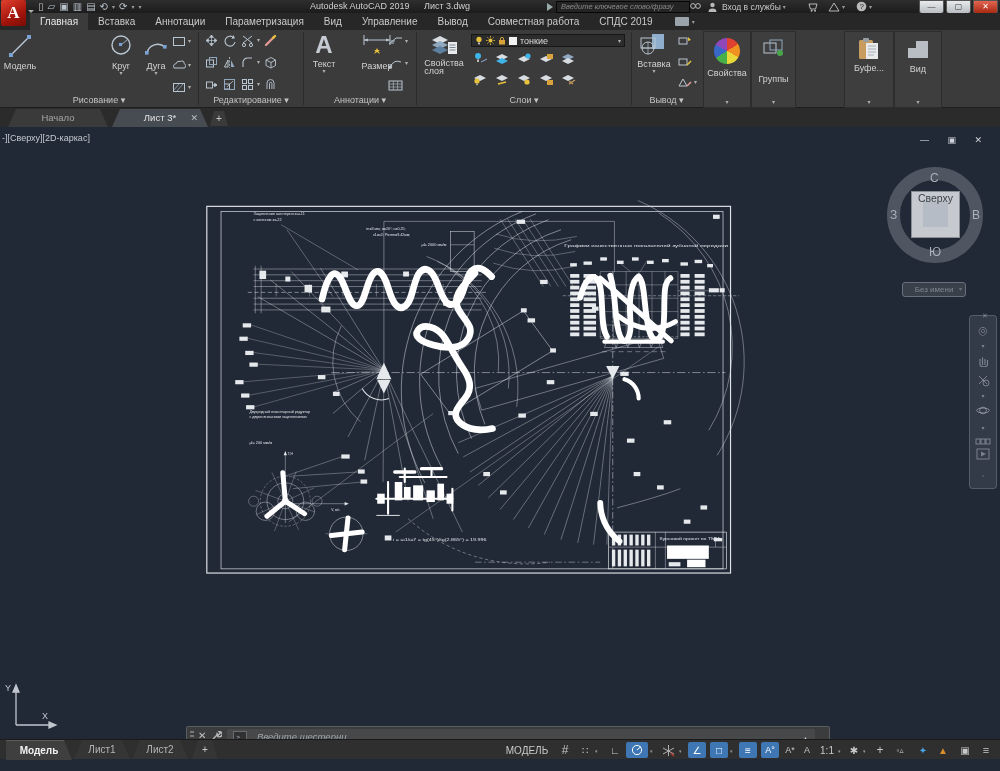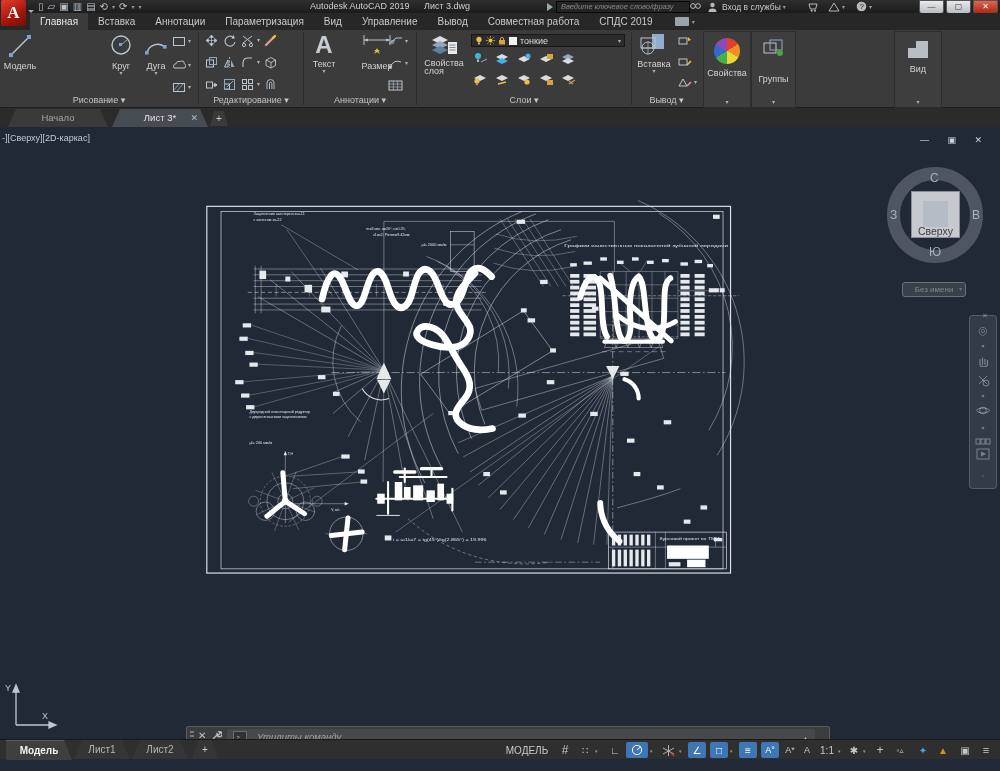--- a/index.html
+++ b/index.html
@@ -46,21 +46,21 @@
 .ftab .x{position:absolute;right:10px;top:0;color:#b9bdc4;font-size:9px}
 #newtab{position:absolute;left:210px;top:3px;width:18px;height:15px;background:#3a3a3a;clip-path:polygon(4px 0,14px 0,18px 100%,0 100%);color:#c9c9c9;font-size:10px;text-align:center;line-height:15px}
 
 #canvas{position:absolute;left:0;top:127px;width:1000px;height:644px;background:#212836}
 #dwg{position:absolute;left:0;top:0}
 #vplabel{position:absolute;left:2px;top:6px;font-size:9px;color:#c6cad1}
 #vpbtns{position:absolute;right:10px;top:8px;color:#ced3da;font-size:9px;letter-spacing:8px}
 
 #vcube-ring{position:absolute;left:887px;top:40px;width:96px;height:96px;border-radius:50%;border:13px solid #525964;box-sizing:border-box;opacity:.95}
 .vc-letter{position:absolute;color:#aab1bb;font-size:12px}
-#vc-square{position:absolute;left:911px;top:64px;width:47px;height:45px;background:#c6c9cd;border:1px solid #8a8f96;color:#3a3f46;font-size:10.5px;display:flex;align-items:flex-end;justify-content:center}
+#vc-square{position:absolute;left:911px;top:64px;width:47px;height:45px;background:#c6c9cd;border:1px solid #8a8f96;color:#3a3f46;font-size:10.5px;display:flex;align-items:flex-start;justify-content:center}
 #vc-square .inner{position:absolute;left:11px;top:9px;width:25px;height:26px;background:#b6bcc6;z-index:0}
 #vc-square span{position:relative;z-index:1}
 #noname{position:absolute;left:902px;top:155px;width:62px;height:13px;background:#3a4049;border:1px solid #68707d;border-radius:3px;color:#7d8793;font-size:8px;text-align:center;line-height:13px}
 #noname .dd{position:absolute;right:3px;top:0;font-size:6px;color:#68707d}
 
 #navbar{position:absolute;left:969px;top:188px;width:26px;height:172px;background:rgba(150,156,168,.16);border:1px solid rgba(175,181,192,.28);border-radius:4px}
 #navbar .ni{position:absolute;left:0;width:26px;text-align:center;color:rgba(195,201,211,.5);font-size:11px}
 
 #ucs{position:absolute;left:0px;top:548px}
 
@@ -472,20 +472,30 @@
     <div style="margin-top:4px">Свойства</div>
     <div class="dda">▾</div>
   </div>
   <div class="cpanel" style="left:751px;width:43px">
     <div style="margin-top:6px"><svg width="22" height="20">
             <rect x="1" y="5" width="12" height="10" fill="none" stroke="#b9c6d2"></rect>
             <rect x="7" y="2" width="12" height="10" fill="none" stroke="#8fa8c0"></rect>
             <circle cx="17" cy="15" r="3" fill="#4aa44a"></circle>
           </svg></div>
     <div style="margin-top:14px">Группы</div>
+    <div class="dda">▾</div>
+  </div>
+  <div class="cpanel" style="left:844px;width:48px">
+    <div style="margin-top:5px"><svg width="22" height="24">
+            <rect x="1" y="3" width="14" height="19" rx="1.5" fill="#c89b5f"></rect>
+            <rect x="5" y="1" width="6" height="4" rx="1" fill="#9a9fa4"></rect>
+            <rect x="8" y="6" width="12" height="16" fill="#e8eaec"></rect>
+            <path d="M10,9 h8 M10,12 h8 M10,15 h8 M10,18 h6" stroke="#9aa0a6" stroke-width=".8"></path>
+          </svg></div>
+    <div style="margin-top:0px">Буфе...</div>
     <div class="dda">▾</div>
   </div>
   <div class="cpanel" style="left:894px;width:46px">
     <div style="margin-top:6px"><svg width="24" height="22">
             <path d="M2,20 V10 H10 V3 H22 V20 Z" fill="#b9bec4"></path>
           </svg></div>
     <div style="margin-top:2px">Вид</div>
     <div class="dda">▾</div>
   </div>
 </div>
@@ -878,21 +888,21 @@
         </svg>
   </div>
   <div id="cmdbar">
     <div id="cmdgrip"></div>
     <div id="cmdx">✕</div>
     <div id="cmdwr"><svg width="11" height="11">
             <path d="M2,9 L6,5 M6,5 a2.6,2.6 0 1 0 2,-3.4 l1.4,1.4 -2,2 -1.4,-1.4 a2.6,2.6 0 0 0 0,1.4" stroke="#b9b9b9" fill="none" stroke-width="1.3"></path>
           </svg></div>
     <div id="cmdinput">
       <div id="cmdico">&gt;_<span class="dd">▾</span></div>
-      <div id="cmdph">Утилиты команду</div>
+      <div id="cmdph">Введите шестерни</div>
       <div id="cmdup">▲</div>
     </div>
   </div>
 </div>
 
 <div id="scrollstrip"></div>
 <div id="scrollthumb"></div>
 
 <div id="statusbar">
   <div class="ltab" style="left:6px;width:66px;background:#3f3f3f;color:#f2f2f2;font-weight:bold;clip-path:polygon(0 0,58px 0,66px 100%,0 100%);border-top:1px solid #5c5c5c">Модель</div>

